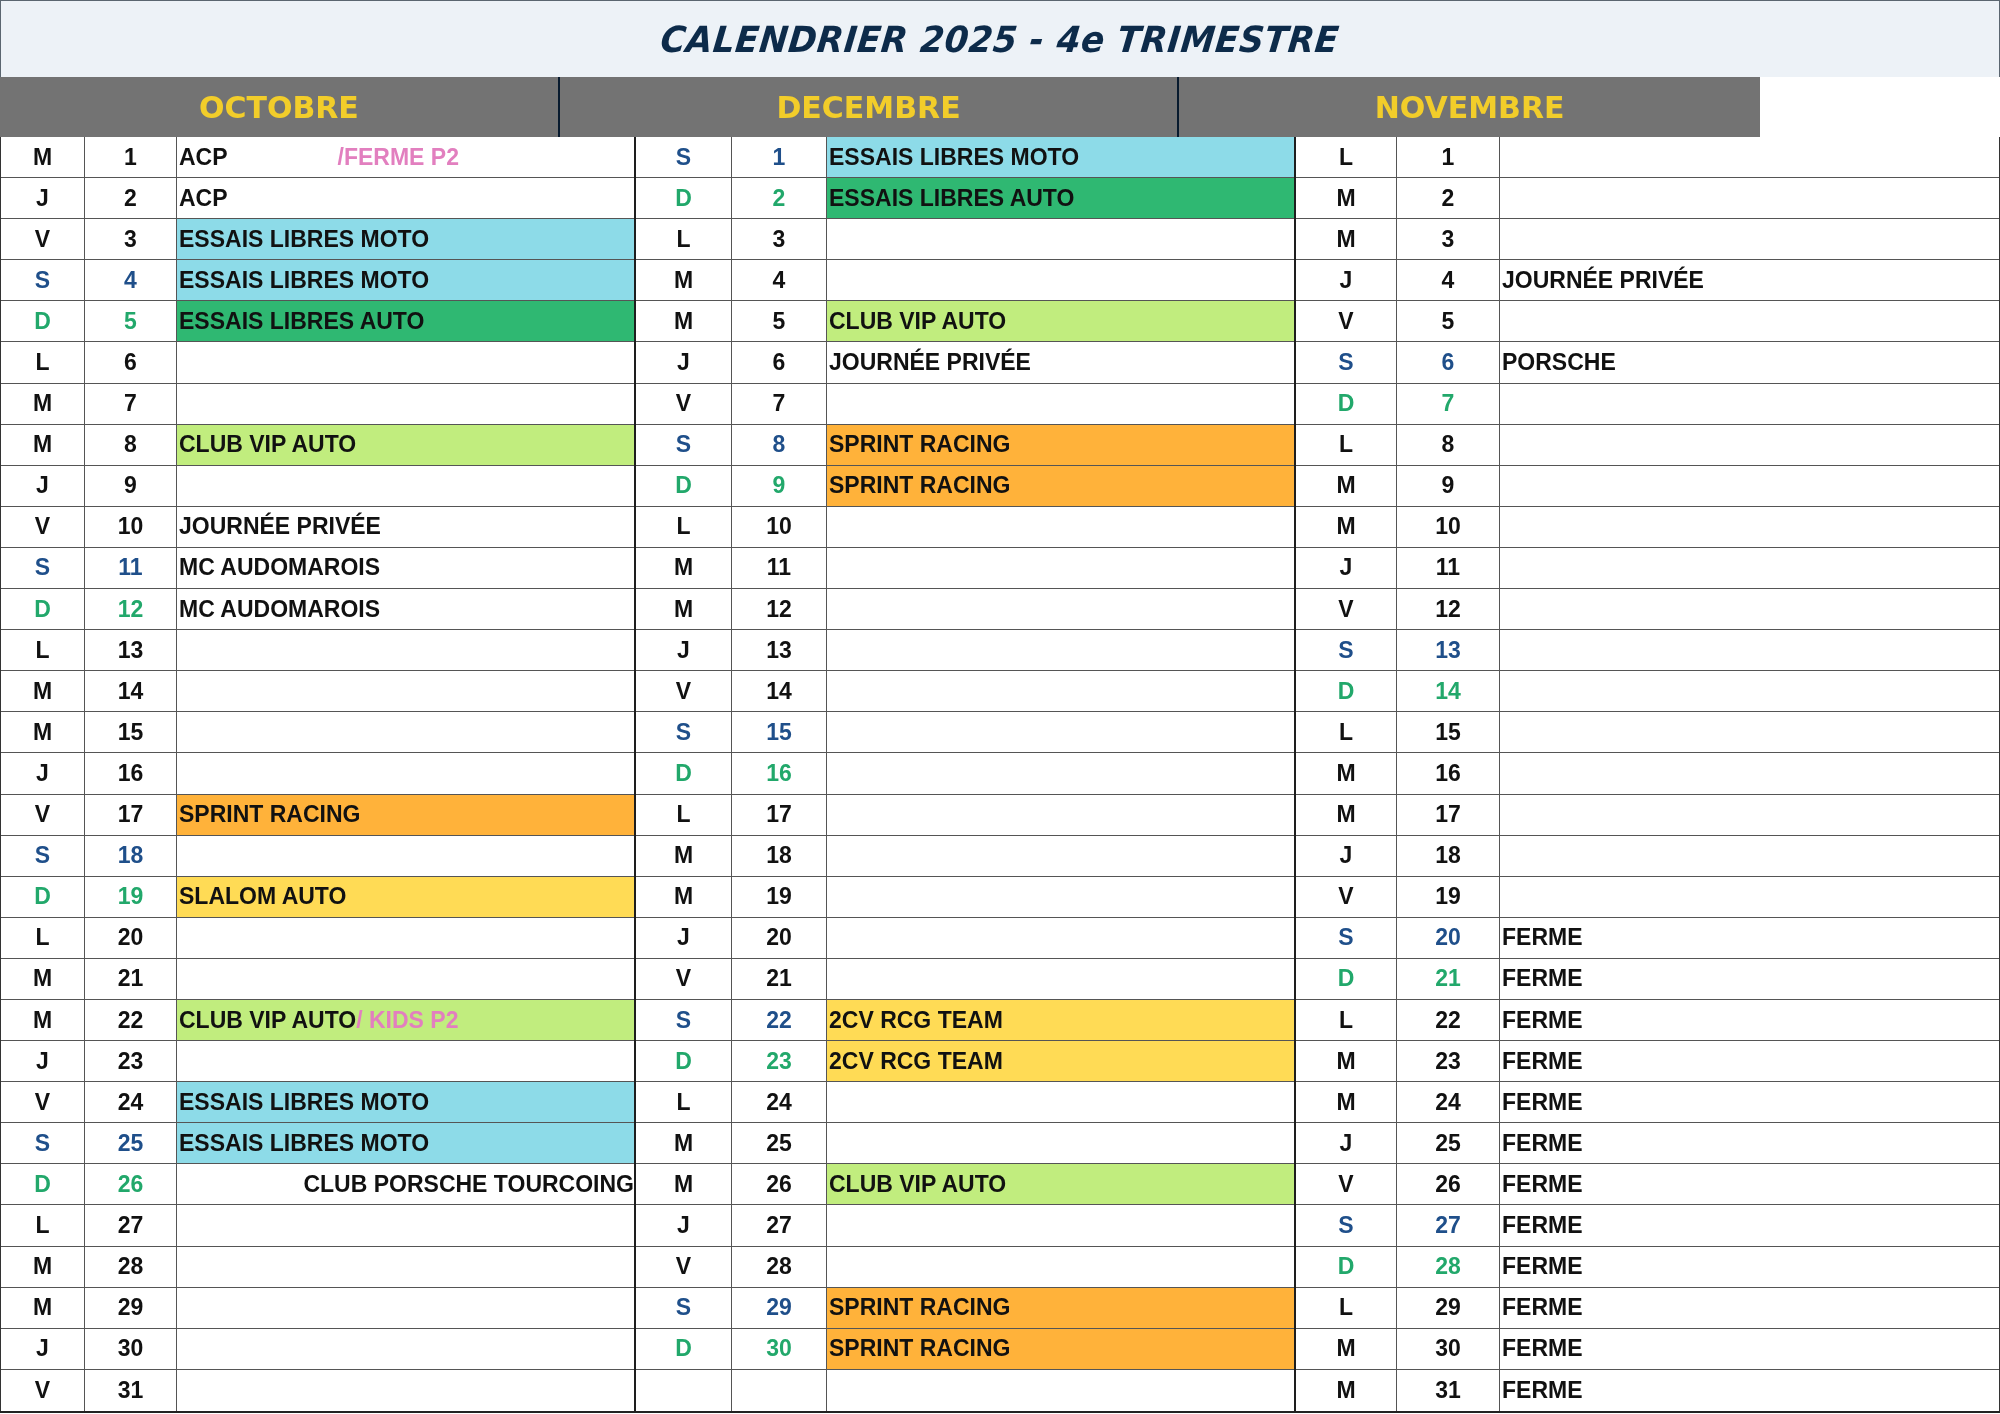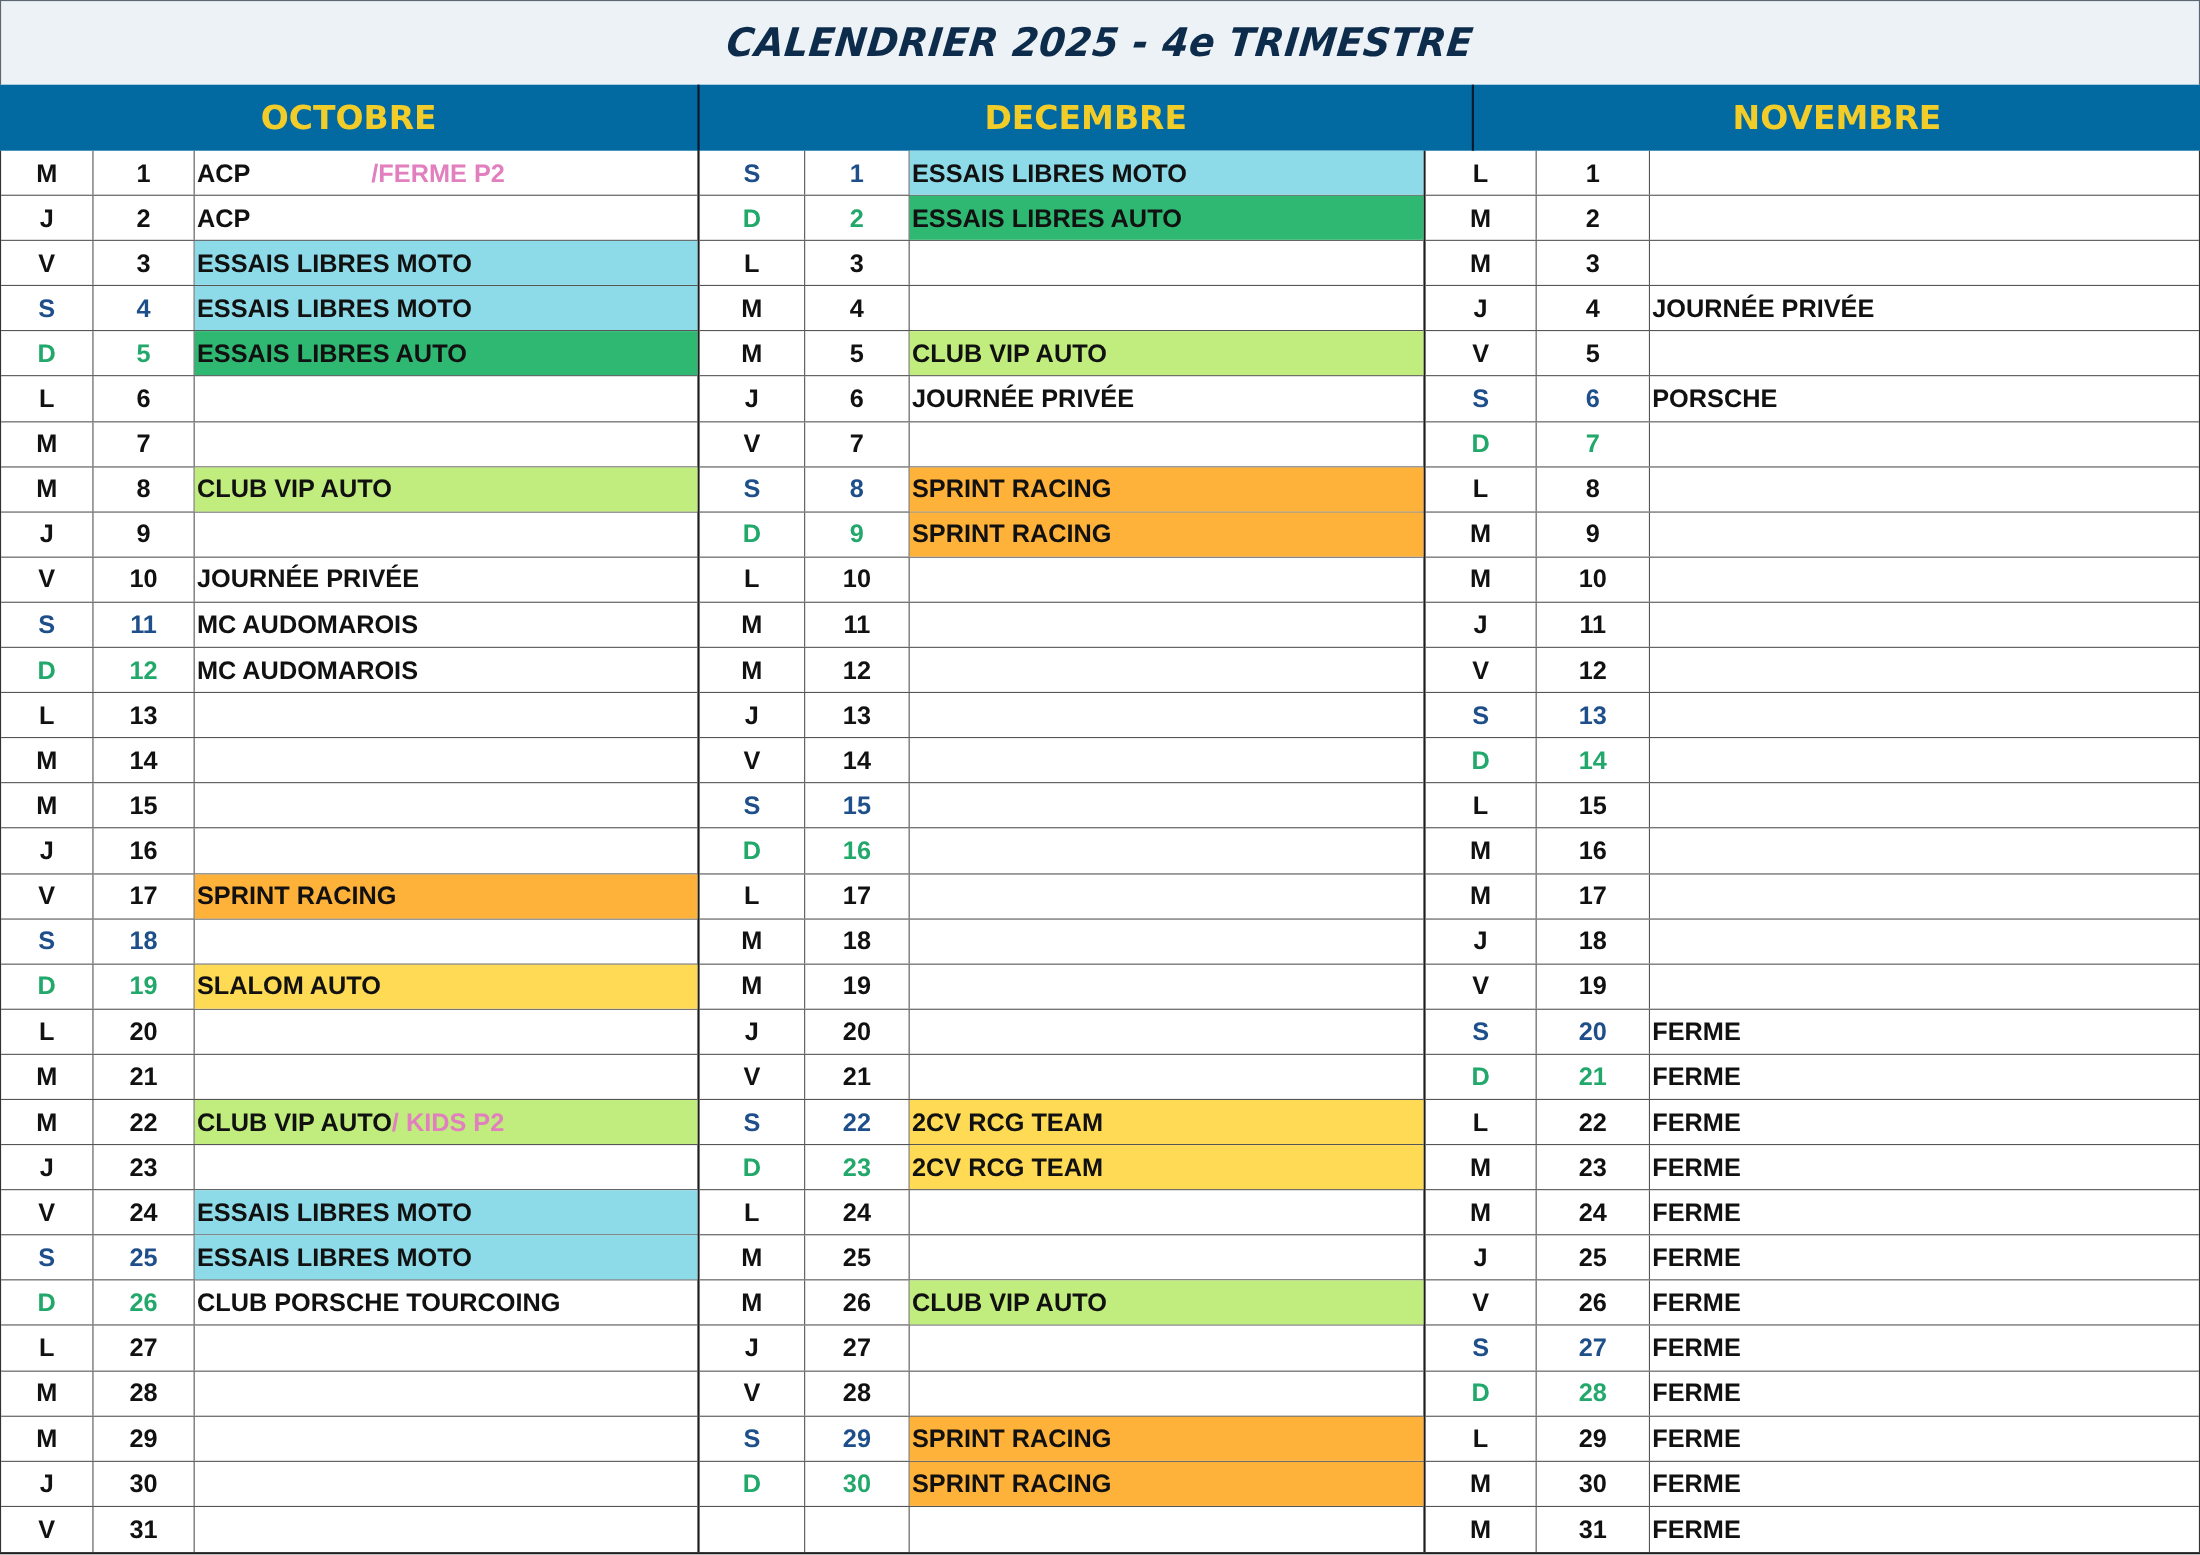--- a/index.html
+++ b/index.html
@@ -13,22 +13,22 @@
     position: absolute; left: 0; top: 0; width: 1998px; height: 76px;
     background: #edf2f7; border: 1px solid #5b6670; border-bottom: none;
     display: flex; align-items: center; justify-content: center;
   }
   .title-band .title {
     font-family: "DejaVu Sans", sans-serif; font-weight: bold; font-style: italic;
     font-size: 36px; color: #0d2b4a; letter-spacing: 0.5px;
     transform: skewX(-6deg) scaleX(0.95);
   }
   .month-header-row {
-    position: absolute; left: 0; top: 77px; width: 2000px; height: 60px;
-    background: #0369a1; display: flex;
+    position: absolute; left: 0; top: 77px; width: 1760px; height: 60px;
+    background: #737373; display: flex;
   }
   .month-header {
     height: 60px; display: flex; align-items: center; justify-content: center;
     color: #f2cd2a; font-weight: bold; font-size: 30px;
     font-family: "DejaVu Sans", sans-serif;
     border-right: 2px solid #071a2e; box-sizing: border-box;
   }
   .month-header:last-child { border-right: none; }
   .grid {
     position: absolute; left: 0; top: 137px; width: 2000px; height: 1276px;
@@ -243,21 +243,21 @@
         <div class="row">
           <div class="cell dow sat" style="width: 84px;">S</div>
           <div class="cell num sat" style="width: 92px;">25</div>
           <div class="cell evt" style="flex: 1 1 0%; background: rgb(141, 219, 232);">
             <span>ESSAIS LIBRES MOTO</span>
           </div>
         </div>
         <div class="row">
           <div class="cell dow sun" style="width: 84px;">D</div>
           <div class="cell num sun" style="width: 92px;">26</div>
-          <div class="cell evt" style="flex: 1 1 0%;">
+          <div class="cell evt" style="flex: 1 1 0%; justify-content: flex-end;">
             <span>CLUB PORSCHE TOURCOING</span>
           </div>
         </div>
         <div class="row">
           <div class="cell dow" style="width: 84px;">L</div>
           <div class="cell num" style="width: 92px;">27</div>
           <div class="cell evt" style="flex: 1 1 0%;">
             <span></span>
           </div>
         </div>

